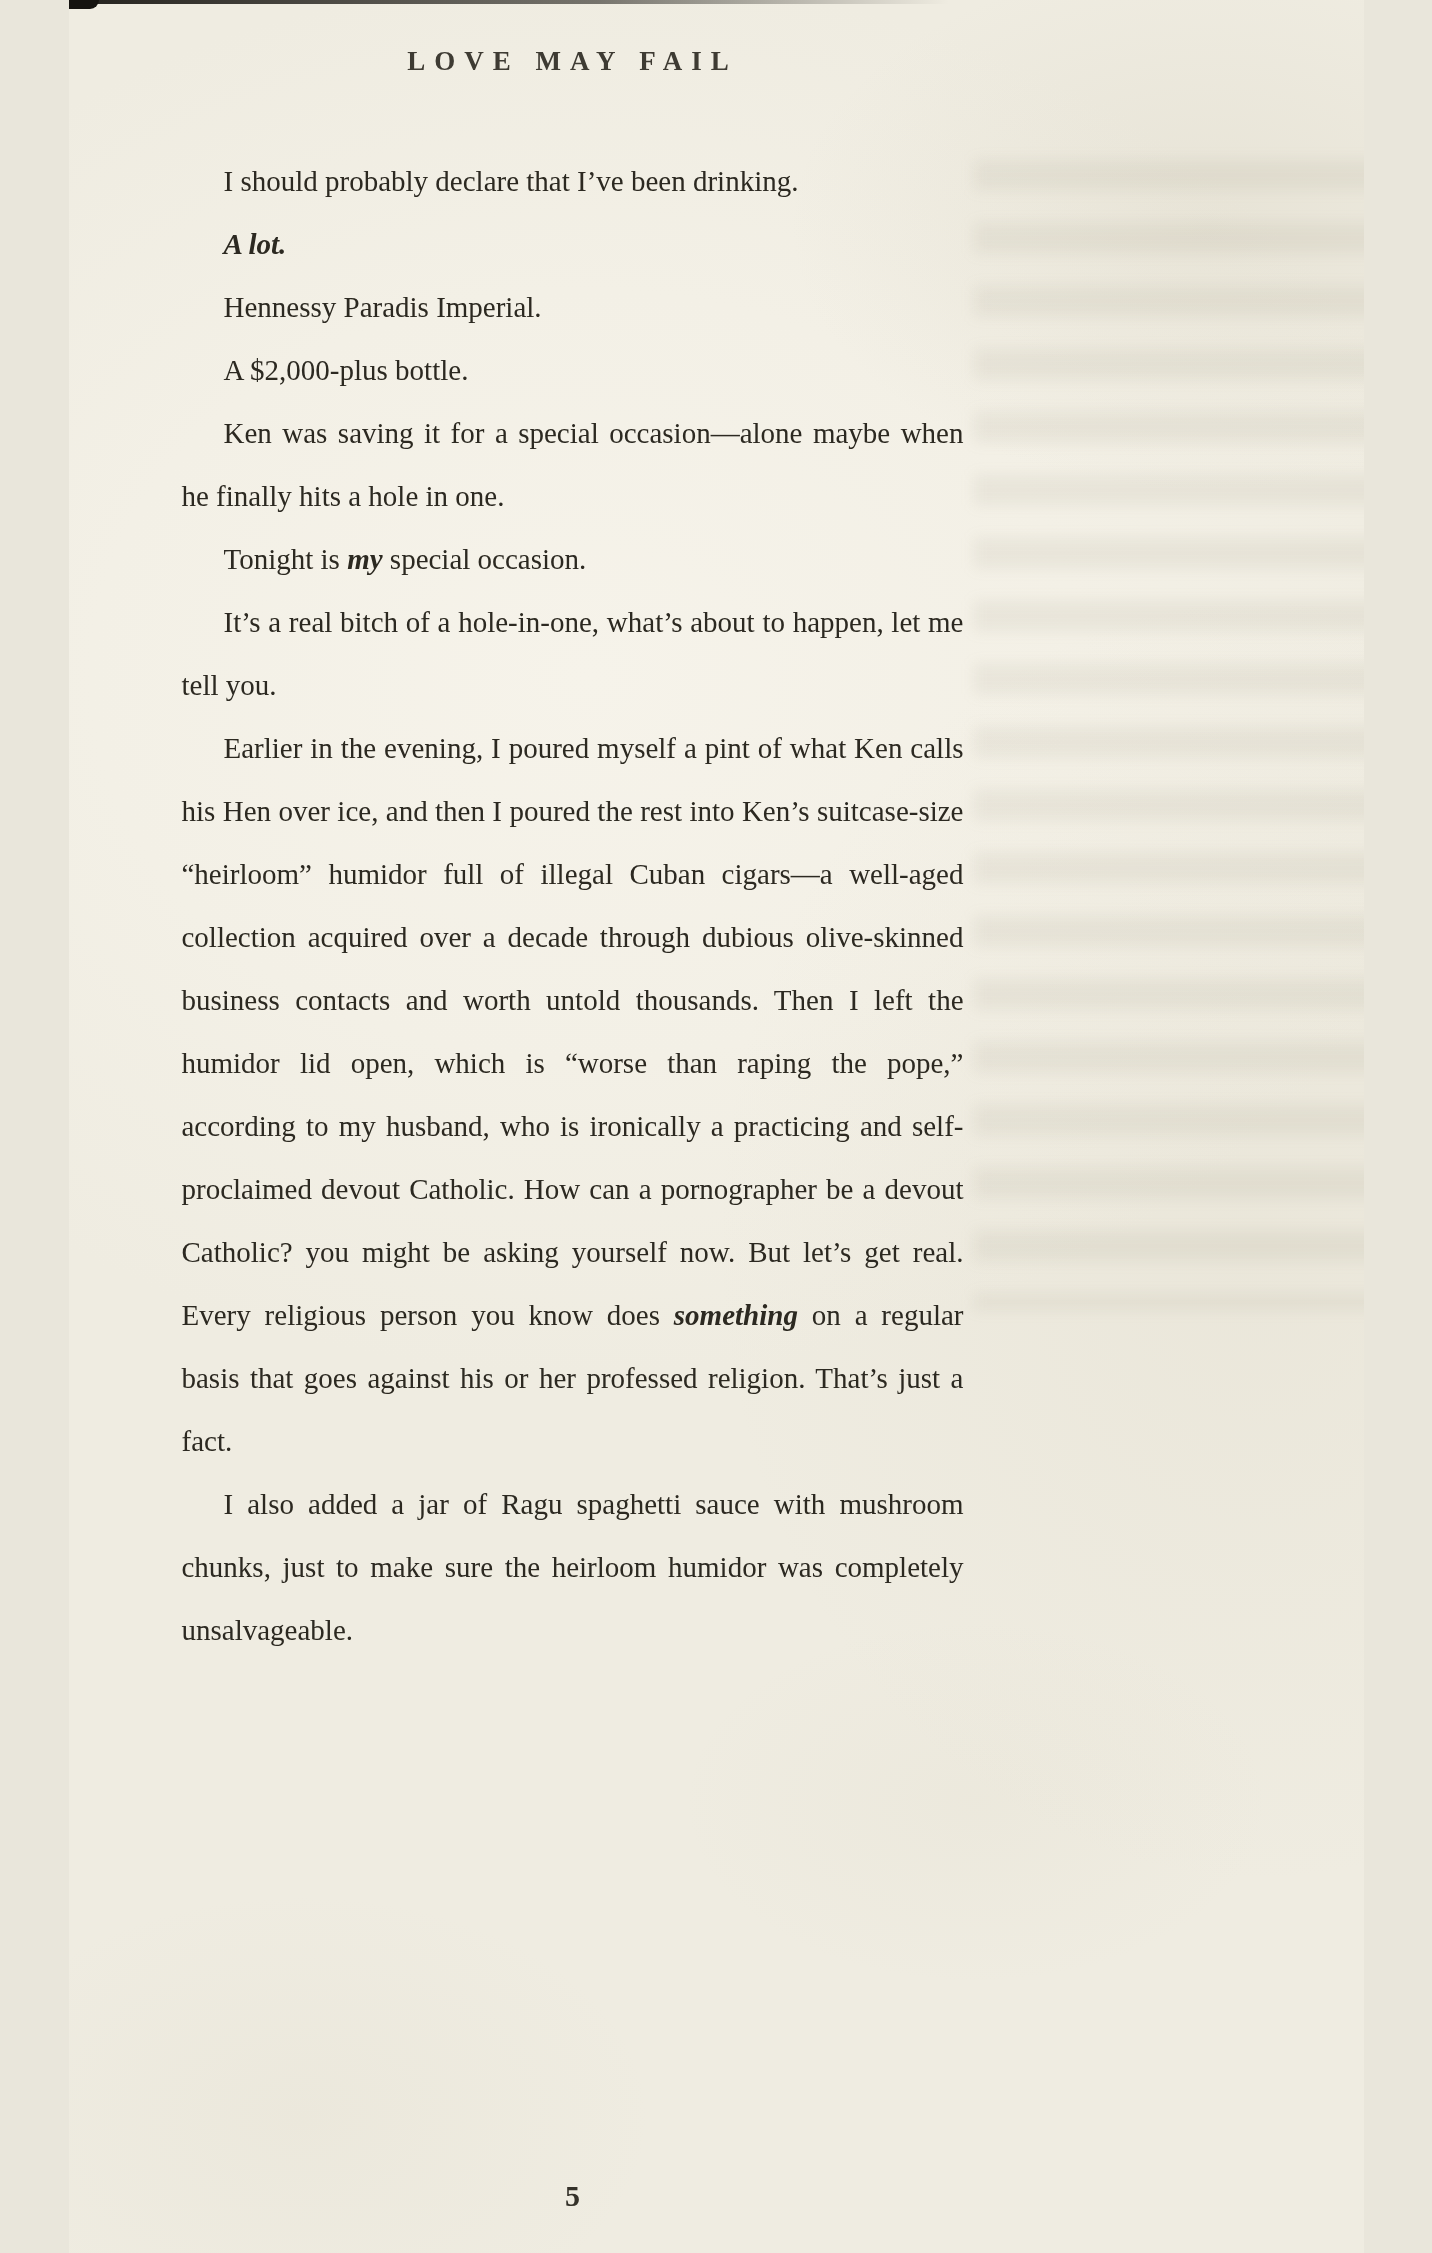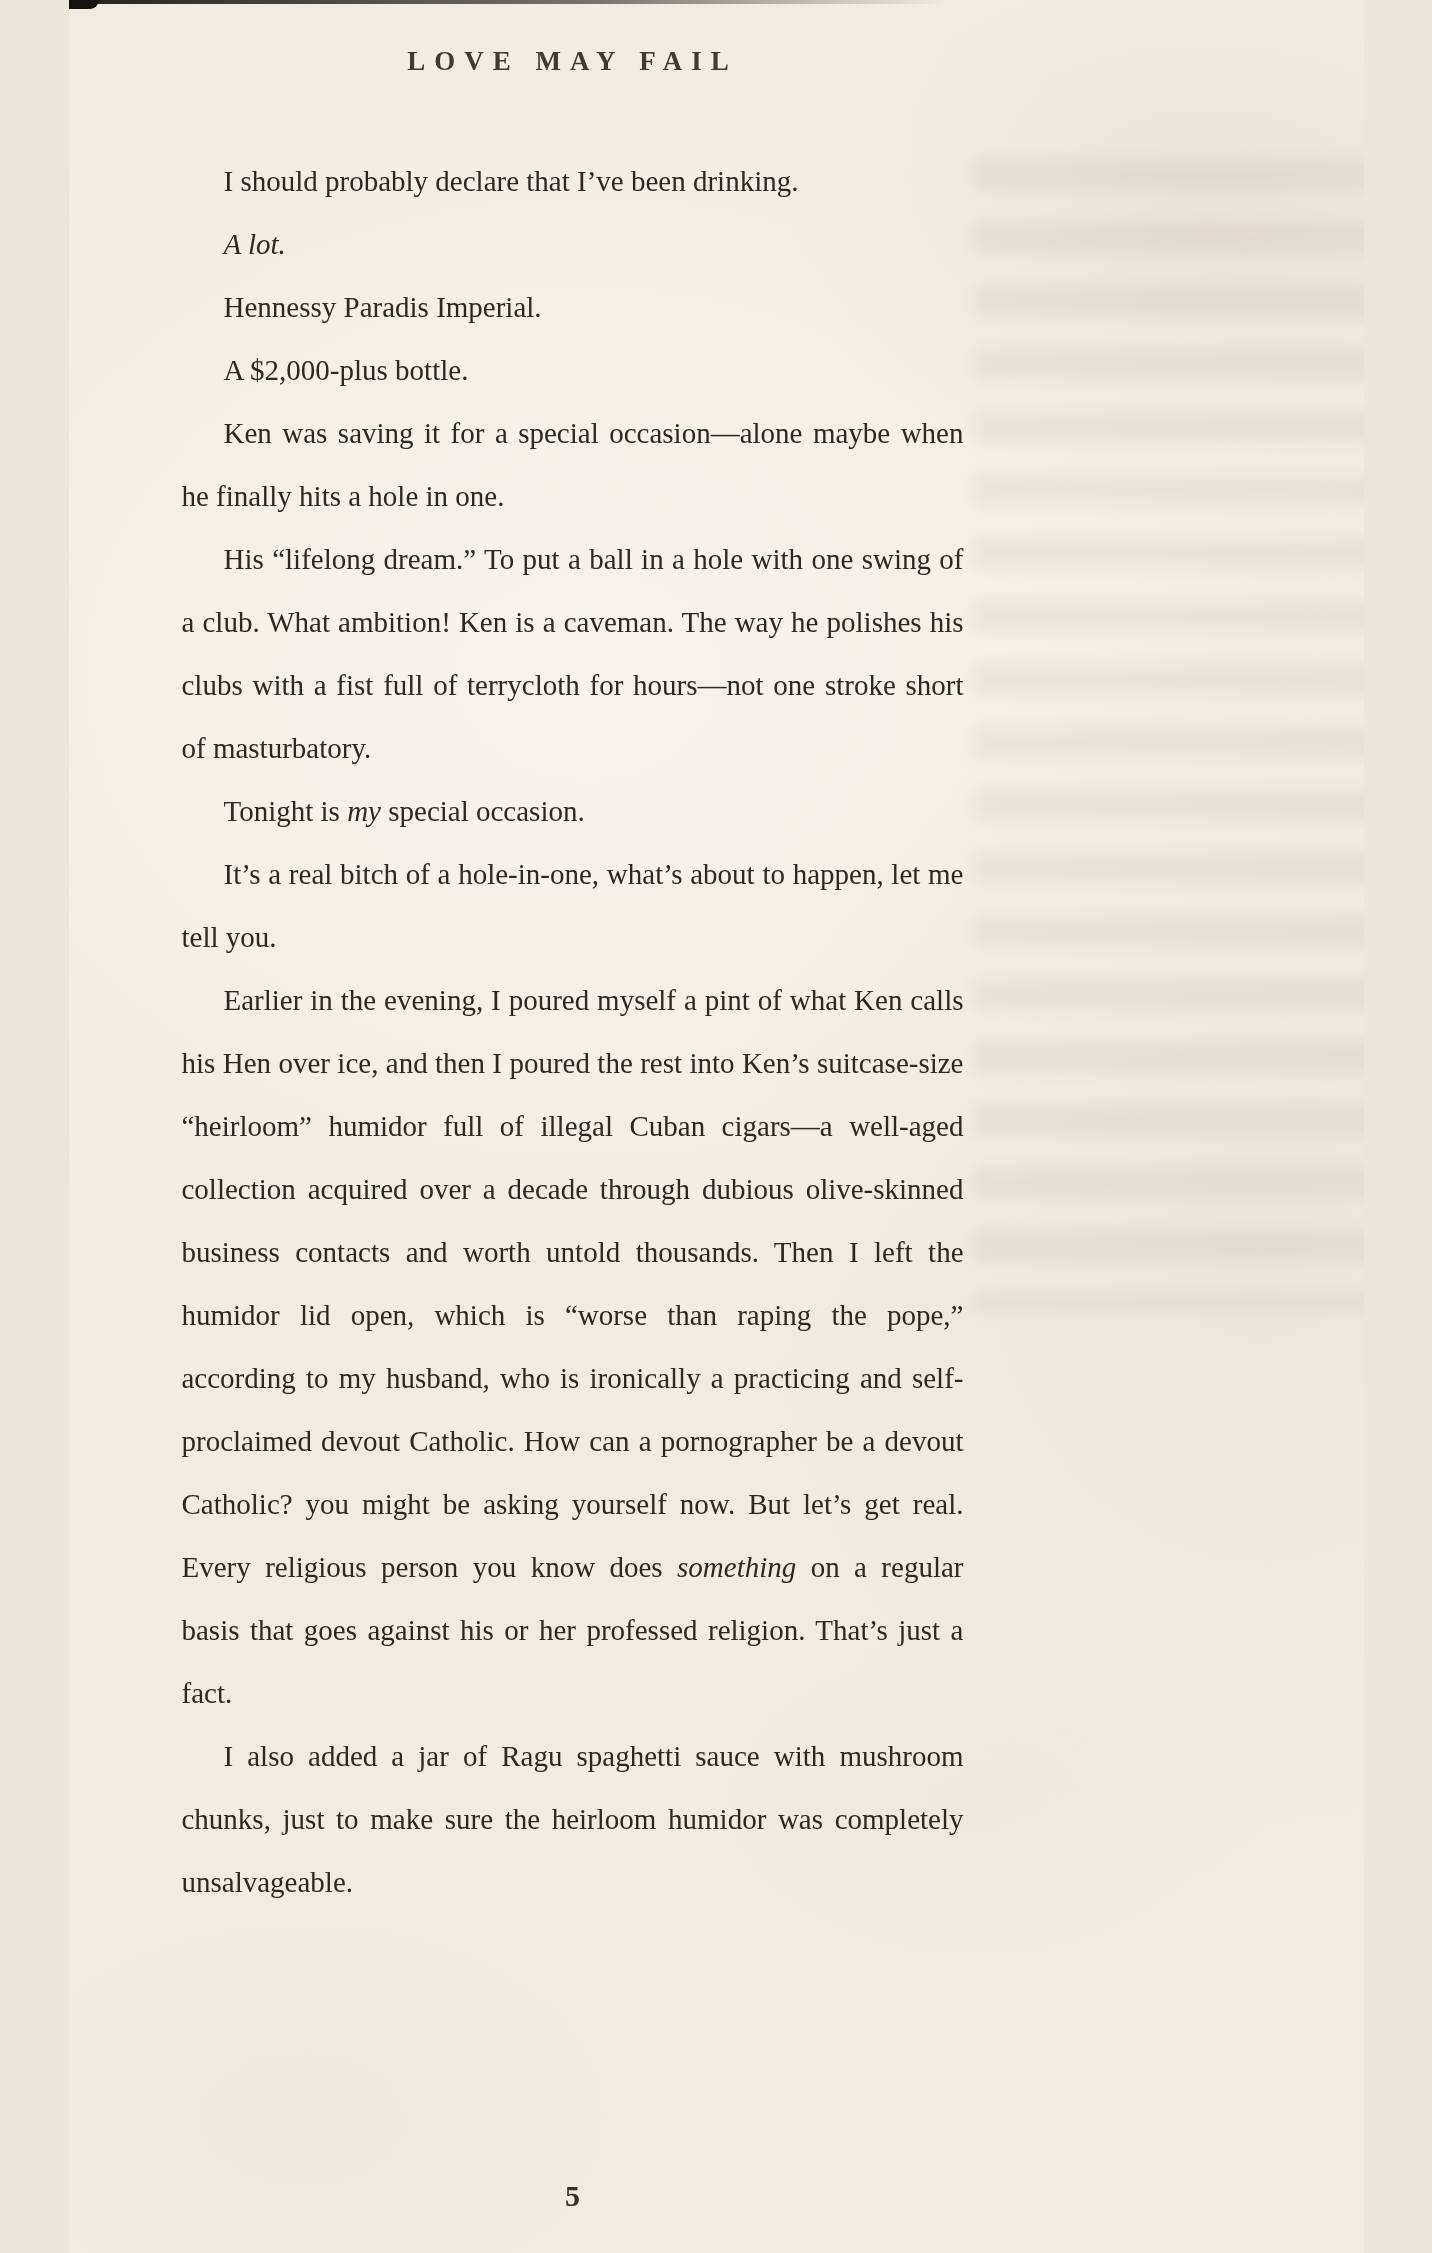--- a/index.html
+++ b/index.html
@@ -65,20 +65,21 @@
   .para {
     margin: 0;
     text-indent: 42px;
     text-align: justify;
   }
   .para.no-indent {
     text-indent: 0;
   }
   .para em {
     font-style: italic;
+    font-weight: bold;
   }
   .page-number {
     position: absolute;
     left: 113px;
     bottom: 40px;
     width: 782px;
     text-align: center;
     font-size: 30px;
     font-weight: 700;
     color: #35322a;
@@ -117,21 +118,20 @@
   <div class="bleed"></div>
 
   <div class="running-head">LOVE MAY FAIL</div>
 
   <div class="body-text">
       <p class="para"><span>I should probably declare that I’ve been drinking.</span></p>
       <p class="para"><em>A lot.</em></p>
       <p class="para"><span>Hennessy Paradis Imperial.</span></p>
       <p class="para"><span>A $2,000-plus bottle.</span></p>
       <p class="para"><span>Ken was saving it for a special occasion—alone maybe when he finally hits a hole in one.</span></p>
-      <p class="para"><span>His “lifelong dream.” To put a ball in a hole with one swing of a club. What ambition! Ken is a caveman. The way he polishes his clubs with a fist full of terrycloth for hours—not one stroke short of masturbatory.</span></p>
       <p class="para"><span>Tonight is </span><em>my</em><span> special occasion.</span></p>
       <p class="para"><span>It’s a real bitch of a hole-in-one, what’s about to happen, let me tell you.</span></p>
       <p class="para"><span>Earlier in the evening, I poured myself a pint of what Ken calls his Hen over ice, and then I poured the rest into Ken’s suitcase-size “heirloom” humidor full of illegal Cuban cigars—a well-aged collection acquired over a decade through dubious olive-skinned business contacts and worth untold thousands. Then I left the humidor lid open, which is “worse than raping the pope,” according to my husband, who is ironically a practicing and self-proclaimed devout Catholic. How can a pornographer be a devout Catholic? you might be asking yourself now. But let’s get real. Every religious person you know does </span><em>something</em><span> on a regular basis that goes against his or her professed religion. That’s just a fact.</span></p>
       <p class="para"><span>I also added a jar of Ragu spaghetti sauce with mushroom chunks, just to make sure the heirloom humidor was completely unsalvageable.</span></p>
     </div>
 
   <div class="page-number">5</div>
 
   <div class="edge-top"></div>
   <div class="corner-mark"></div>

